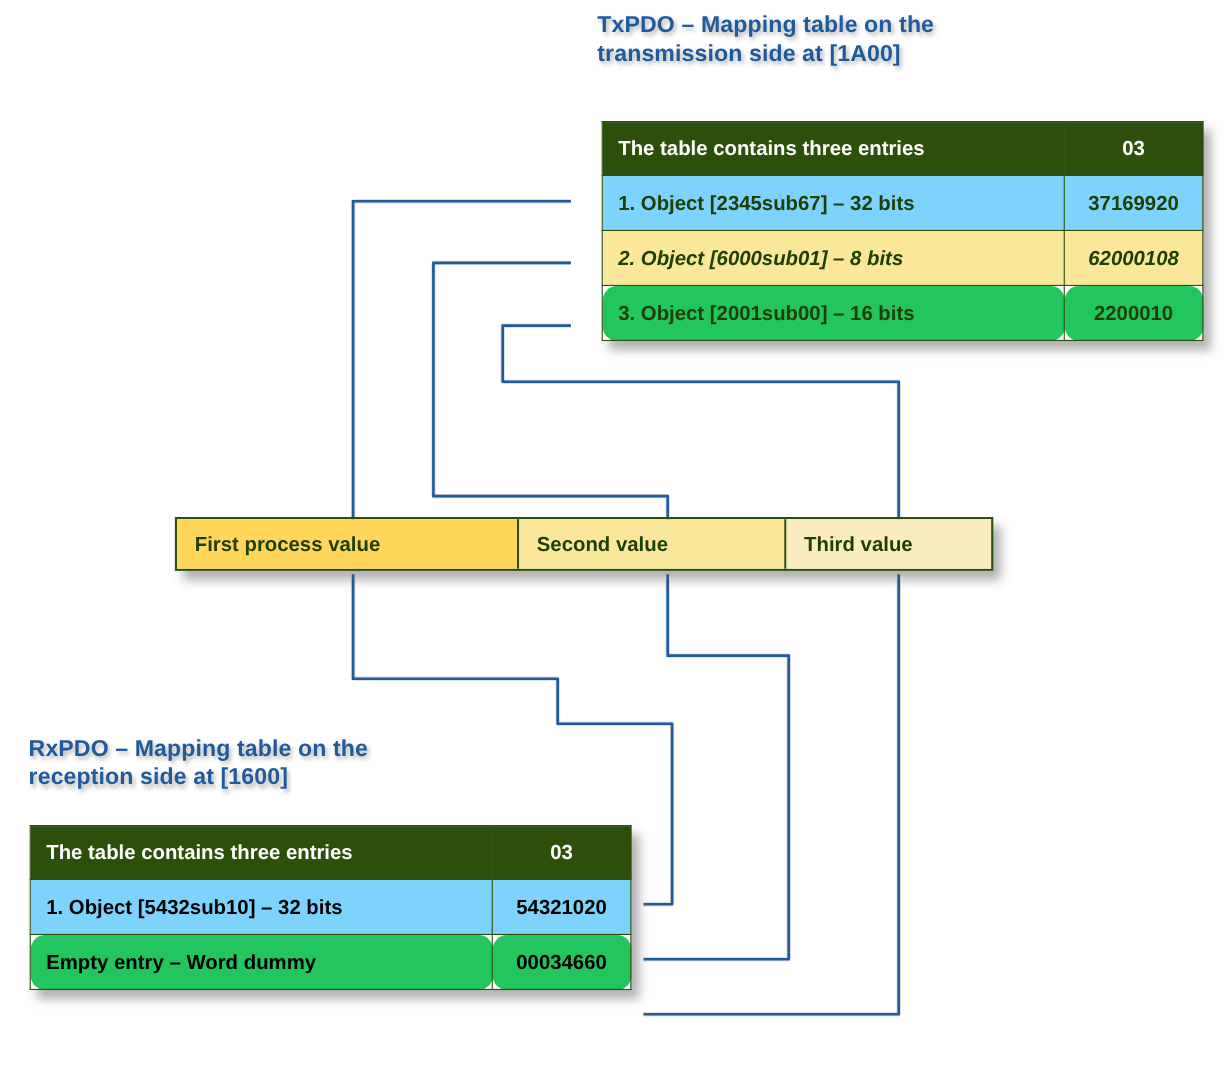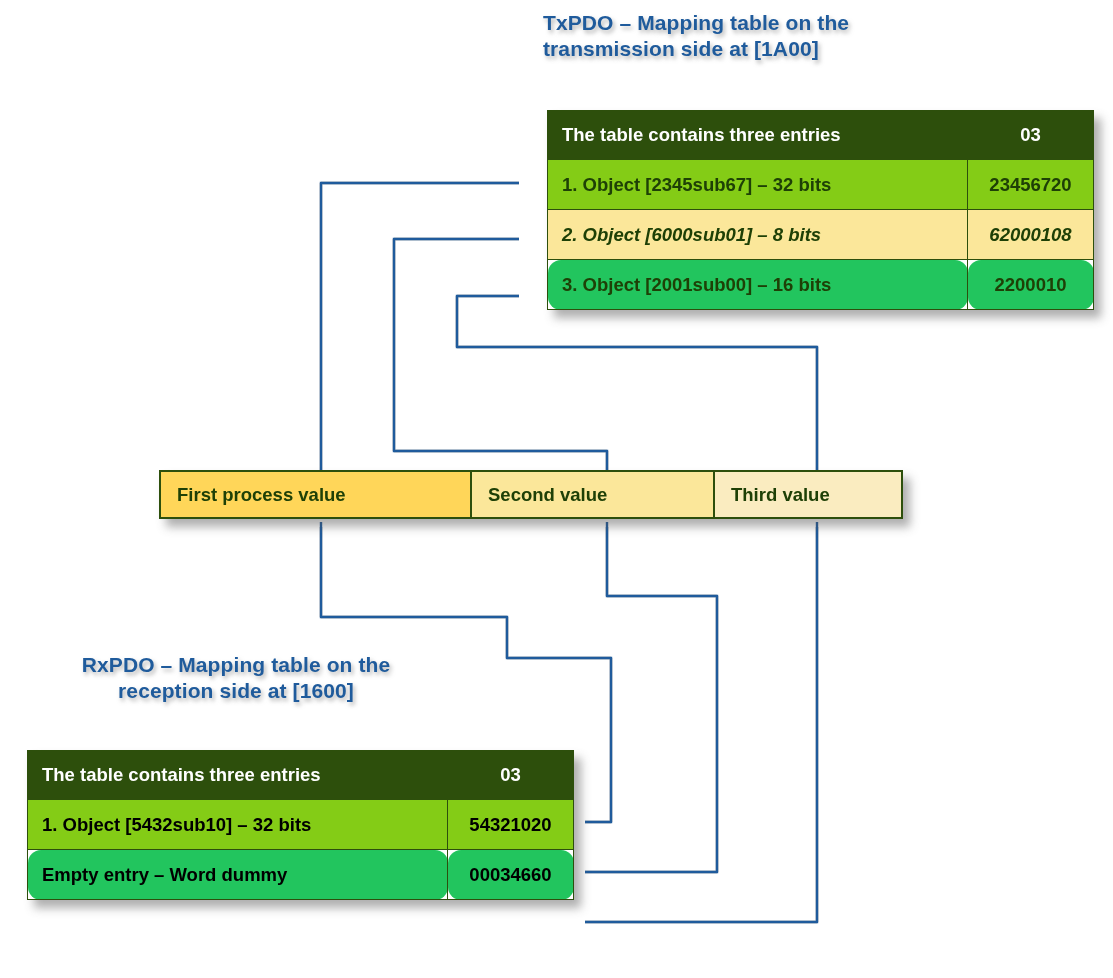--- a/index.html
+++ b/index.html
@@ -48,21 +48,21 @@
     position: absolute;
     color: #1f5b9c;
     font-weight: bold;
     font-size: 21px;
     line-height: 26px;
     letter-spacing: .1px;
     text-shadow: 2px 3px 4px rgba(120,120,120,.55);
     white-space: pre-line;
   }
   #tx-heading { left: 543px; top: 10px; width: 420px; }
-  #rx-heading { left: 26px;  top: 652px; width: 420px; text-align: center; }
+  #rx-heading { left: 26px;  top: 668px; width: 420px; }
 
   
   .map-table {
     position: absolute;
     border-collapse: collapse;
     table-layout: fixed;
     box-shadow: 7px 8px 9px rgba(80,80,80,.45);
     border: 1px solid #2d4f0c;
   }
   .map-table td {
@@ -71,21 +71,21 @@
     font-size: 18.5px;
     padding: 0 14px;
     height: 49px;
     white-space: nowrap;
   }
   .map-table .hdr td {
     background: #2d4f0c;
     color: #ffffff;
     height: 48px;
   }
-  .map-table .r1 td { background: #84cc16; }
+  .map-table .r1 td { background: #7dd3fc; }
   .map-table .r2 td { background: #fbe79a; font-style: italic; }
   .map-table .r3 td { background: #22c55e; border-radius: 13px; }
   .map-table td.val {
     text-align: center;
     padding: 0 8px;
   }
 
   
   #tx-table { left: 547px; top: 110px; width: 546px; }
   #tx-table td { color: #1e4006; }
@@ -184,21 +184,21 @@
         <col class="c-label">
         <col class="c-val">
       </colgroup>
     <tbody>
       <tr class="hdr">
         <td>The table contains three entries</td>
         <td class="val">03</td>
       </tr>
       <tr class="r1">
         <td>1. Object [2345sub67] – 32 bits</td>
-        <td class="val">23456720</td>
+        <td class="val">37169920</td>
       </tr>
       <tr class="r2">
         <td>2. Object [6000sub01] – 8 bits</td>
         <td class="val">62000108</td>
       </tr>
       <tr class="r3">
         <td>3. Object [2001sub00] – 16 bits</td>
         <td class="val">2200010</td>
       </tr>
     </tbody>

